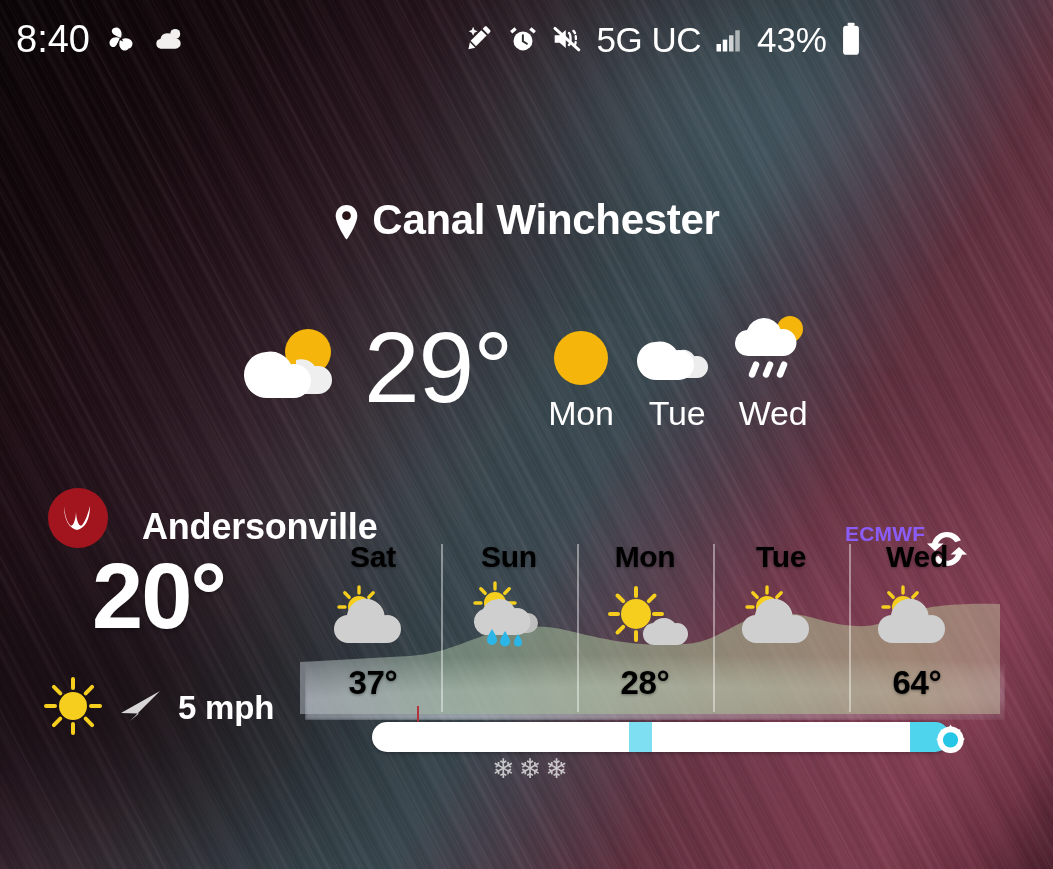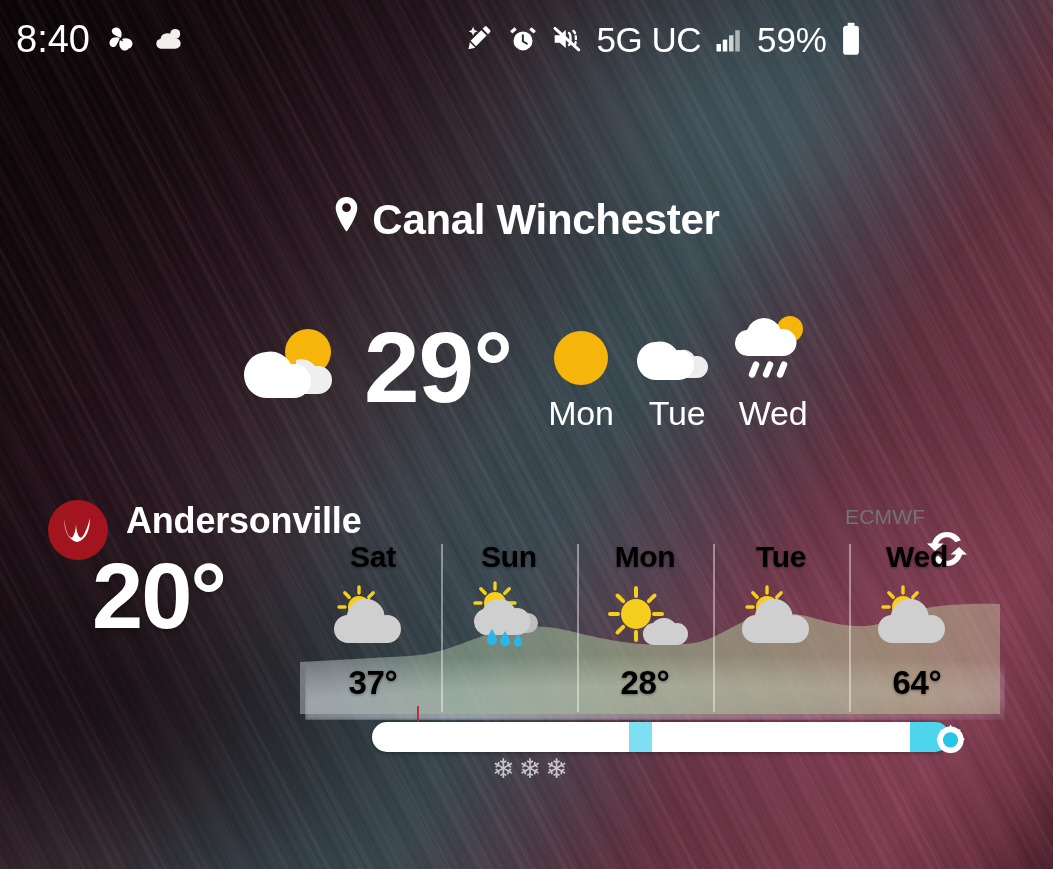--- a/index.html
+++ b/index.html
@@ -82,43 +82,43 @@
   .sb-time { font-size: 38px; letter-spacing: 0px; font-weight: 400; line-height: 1; }
   .sb-net  { font-size: 35px; font-weight: 400; letter-spacing: -0.5px; line-height:1; }
   .sb-batt { font-size: 35px; font-weight: 400; line-height: 1; }
   .sb-ico { display: inline-flex; align-items: center; justify-content: center; }
 
   
   #widget-stock {
     position: absolute; left: 0; top: 196px; width: 1053px;
     color: #fff; text-align: center;
   }
-  .loc-row { display: flex; align-items: flex-start; justify-content: center; gap: 12px; }
+  .loc-row { display: flex; align-items: flex-end; justify-content: center; gap: 12px; }
   .loc-name { font-size: 42px; font-weight: 700; letter-spacing: -0.3px; }
   .stock-body { position: relative; height: 180px; }
   .stock-now { position: absolute; left: 240px; top: 78px; display: flex; align-items: center; gap: 18px; }
-  .stock-temp { font-size: 100px; font-weight: 700; line-height: 0.86; letter-spacing: -1px; text-align: right; }
+  .stock-temp { font-size: 100px; font-weight: 400; line-height: 0.86; letter-spacing: -1px; text-align: right; }
   .stock-days { position: absolute; left: 536px; top: 80px; display: flex; gap: 6px; }
   .stock-day { width: 90px; text-align: center; }
   .stock-day .d-ico { height: 64px; display: flex; align-items: flex-end; justify-content: center; }
   .stock-day .d-lab { font-size: 34px; font-weight: 400; margin-top: 6px; letter-spacing: -0.2px; }
 
   
   #widget-wu { position: absolute; left: 0; top: 470px; width: 1053px; height: 360px; color: #fff; }
-  .wu-head { position: absolute; left: 48px; top: 30px; display: flex; align-items: flex-start; gap: 18px; }
+  .wu-head { position: absolute; left: 48px; top: 18px; display: flex; align-items: flex-end; gap: 34px; }
   .wu-logo { width: 60px; height: 60px; border-radius: 50%; background: #A2151E;
              display: flex; align-items: center; justify-content: center; }
   .wu-city { font-size: 36px; font-weight: 700; letter-spacing: -0.2px; }
   .wu-temp { position: absolute; left: 92px; top: 80px; font-size: 92px; font-weight: 700;
              letter-spacing: -2px; line-height: 1; text-shadow: 0 2px 5px rgba(0,0,0,0.35); }
   .wu-wind { position: absolute; left: 42px; top: 205px; display: flex; align-items: center; gap: 14px; }
   .wu-wind .w-txt { font-size: 33px; font-weight: 700; letter-spacing: -0.2px; }
 
-  .wu-model { position: absolute; left: 845px; top: 505px; font-size: 21px; font-weight: 400;
-              color: #737373; letter-spacing: 0.2px; }
+  .wu-model { position: absolute; left: 845px; top: 522px; font-size: 21px; font-weight: 700;
+              color: #8b5cf6; letter-spacing: 0.2px; }
   .wu-refresh { position: absolute; left: 923px; top: 526px; }
 
   
   #forecast { position: absolute; left: 305px; top: 540px; width: 680px; height: 175px; }
   .fc-band {
     position: absolute; left: 0; top: 108px; width: 700px; height: 72px;
     background:
       radial-gradient(120% 150% at 22% 100%, rgba(220,225,235,0.55), rgba(220,225,235,0) 68%),
       linear-gradient(to bottom, rgba(235,238,245,0.62), rgba(235,238,245,0.05));
     -webkit-mask-image: radial-gradient(130% 120% at 50% 120%, #000 55%, transparent 92%);
@@ -210,21 +210,21 @@
     </span>
     <span class="sb-net">5G UC</span>
     <span class="sb-ico">
       <svg width="30" height="30" viewBox="0 0 24 24">
         <rect x="2" y="16" width="3.6" height="6" fill="#ffffff"></rect>
         <rect x="7" y="12.5" width="3.6" height="9.5" fill="#ffffff"></rect>
         <rect x="12" y="9" width="3.6" height="13" fill="#cfd3d4"></rect>
         <rect x="17" y="5" width="3.6" height="17" fill="#aeb4b6"></rect>
       </svg>
     </span>
-    <span class="sb-batt">59%</span>
+    <span class="sb-batt">43%</span>
     <span class="sb-ico">
       <svg width="22" height="34" viewBox="0 0 14 24" fill="#fff">
         <rect x="4.6" y="0.6" width="5" height="2.2" rx="0.8"></rect>
         <rect x="1.4" y="2.6" width="11.2" height="20.6" rx="2.2"></rect>
       </svg>
     </span>
   </div>
 </div>
 
 <div id="widget-stock">
@@ -298,20 +298,43 @@
     <span class="wu-logo">
       <svg width="42" height="38" viewBox="0 0 42 38">
         <path d="M7 7c0 12 4 22 13 24 9-2 13-12 13-24 0 0-3 13-7.5 18.5C22.5 30 19 21 19 12c0 9-3.5 18-6.5 13.5C8 20 7 7 7 7z" fill="#ffffff"></path>
       </svg>
     </span>
     <span class="wu-city">Andersonville</span>
   </div>
 
   <div class="wu-temp">20°</div>
 
+  <div class="wu-wind">
+    <span>
+      <svg width="62" height="62" viewBox="0 0 62 62">
+        <circle cx="31" cy="31" r="14" fill="#F5CE1E"></circle>
+        <g stroke="#F5CE1E" stroke-width="4" stroke-linecap="round">
+          <line x1="31" y1="4" x2="31" y2="13"></line>
+          <line x1="31" y1="49" x2="31" y2="58"></line>
+          <line x1="4" y1="31" x2="13" y2="31"></line>
+          <line x1="49" y1="31" x2="58" y2="31"></line>
+          <line x1="11.9" y1="11.9" x2="18.3" y2="18.3"></line>
+          <line x1="43.7" y1="43.7" x2="50.1" y2="50.1"></line>
+          <line x1="11.9" y1="50.1" x2="18.3" y2="43.7"></line>
+          <line x1="43.7" y1="18.3" x2="50.1" y2="11.9"></line>
+        </g>
+      </svg>
+    </span>
+    <span>
+      <svg width="46" height="34" viewBox="0 0 46 34">
+        <path d="M42 2 3 24l18 .5L12 32z" fill="#D7D5D6"></path>
+      </svg>
+    </span>
+    <span class="w-txt">5 mph</span>
+  </div>
 </div>
 
 <div class="wu-model">ECMWF</div>
 
 <div class="wu-refresh">
   <svg width="48" height="46" viewBox="0 0 48 46" fill="#ffffff">
     <path d="M24 6c6 0 11.2 3.3 13.9 8.2l-5.6 2.1C30.4 13.2 27.4 11.2 24 11.2c-4 0-7.5 2.6-9 6.3l5.5-.1L12 25 4 17.4l5-.1C10.8 10.8 16.8 6 24 6z"></path>
     <path d="M24 40c-6 0-11.2-3.3-13.9-8.2l5.6-2.1c1.9 3.1 4.9 5.1 8.3 5.1 4 0 7.5-2.6 9-6.3l-5.5.1L36 21l8 7.6-5 .1C37.2 35.2 31.2 40 24 40z"></path>
   </svg>
 </div>

